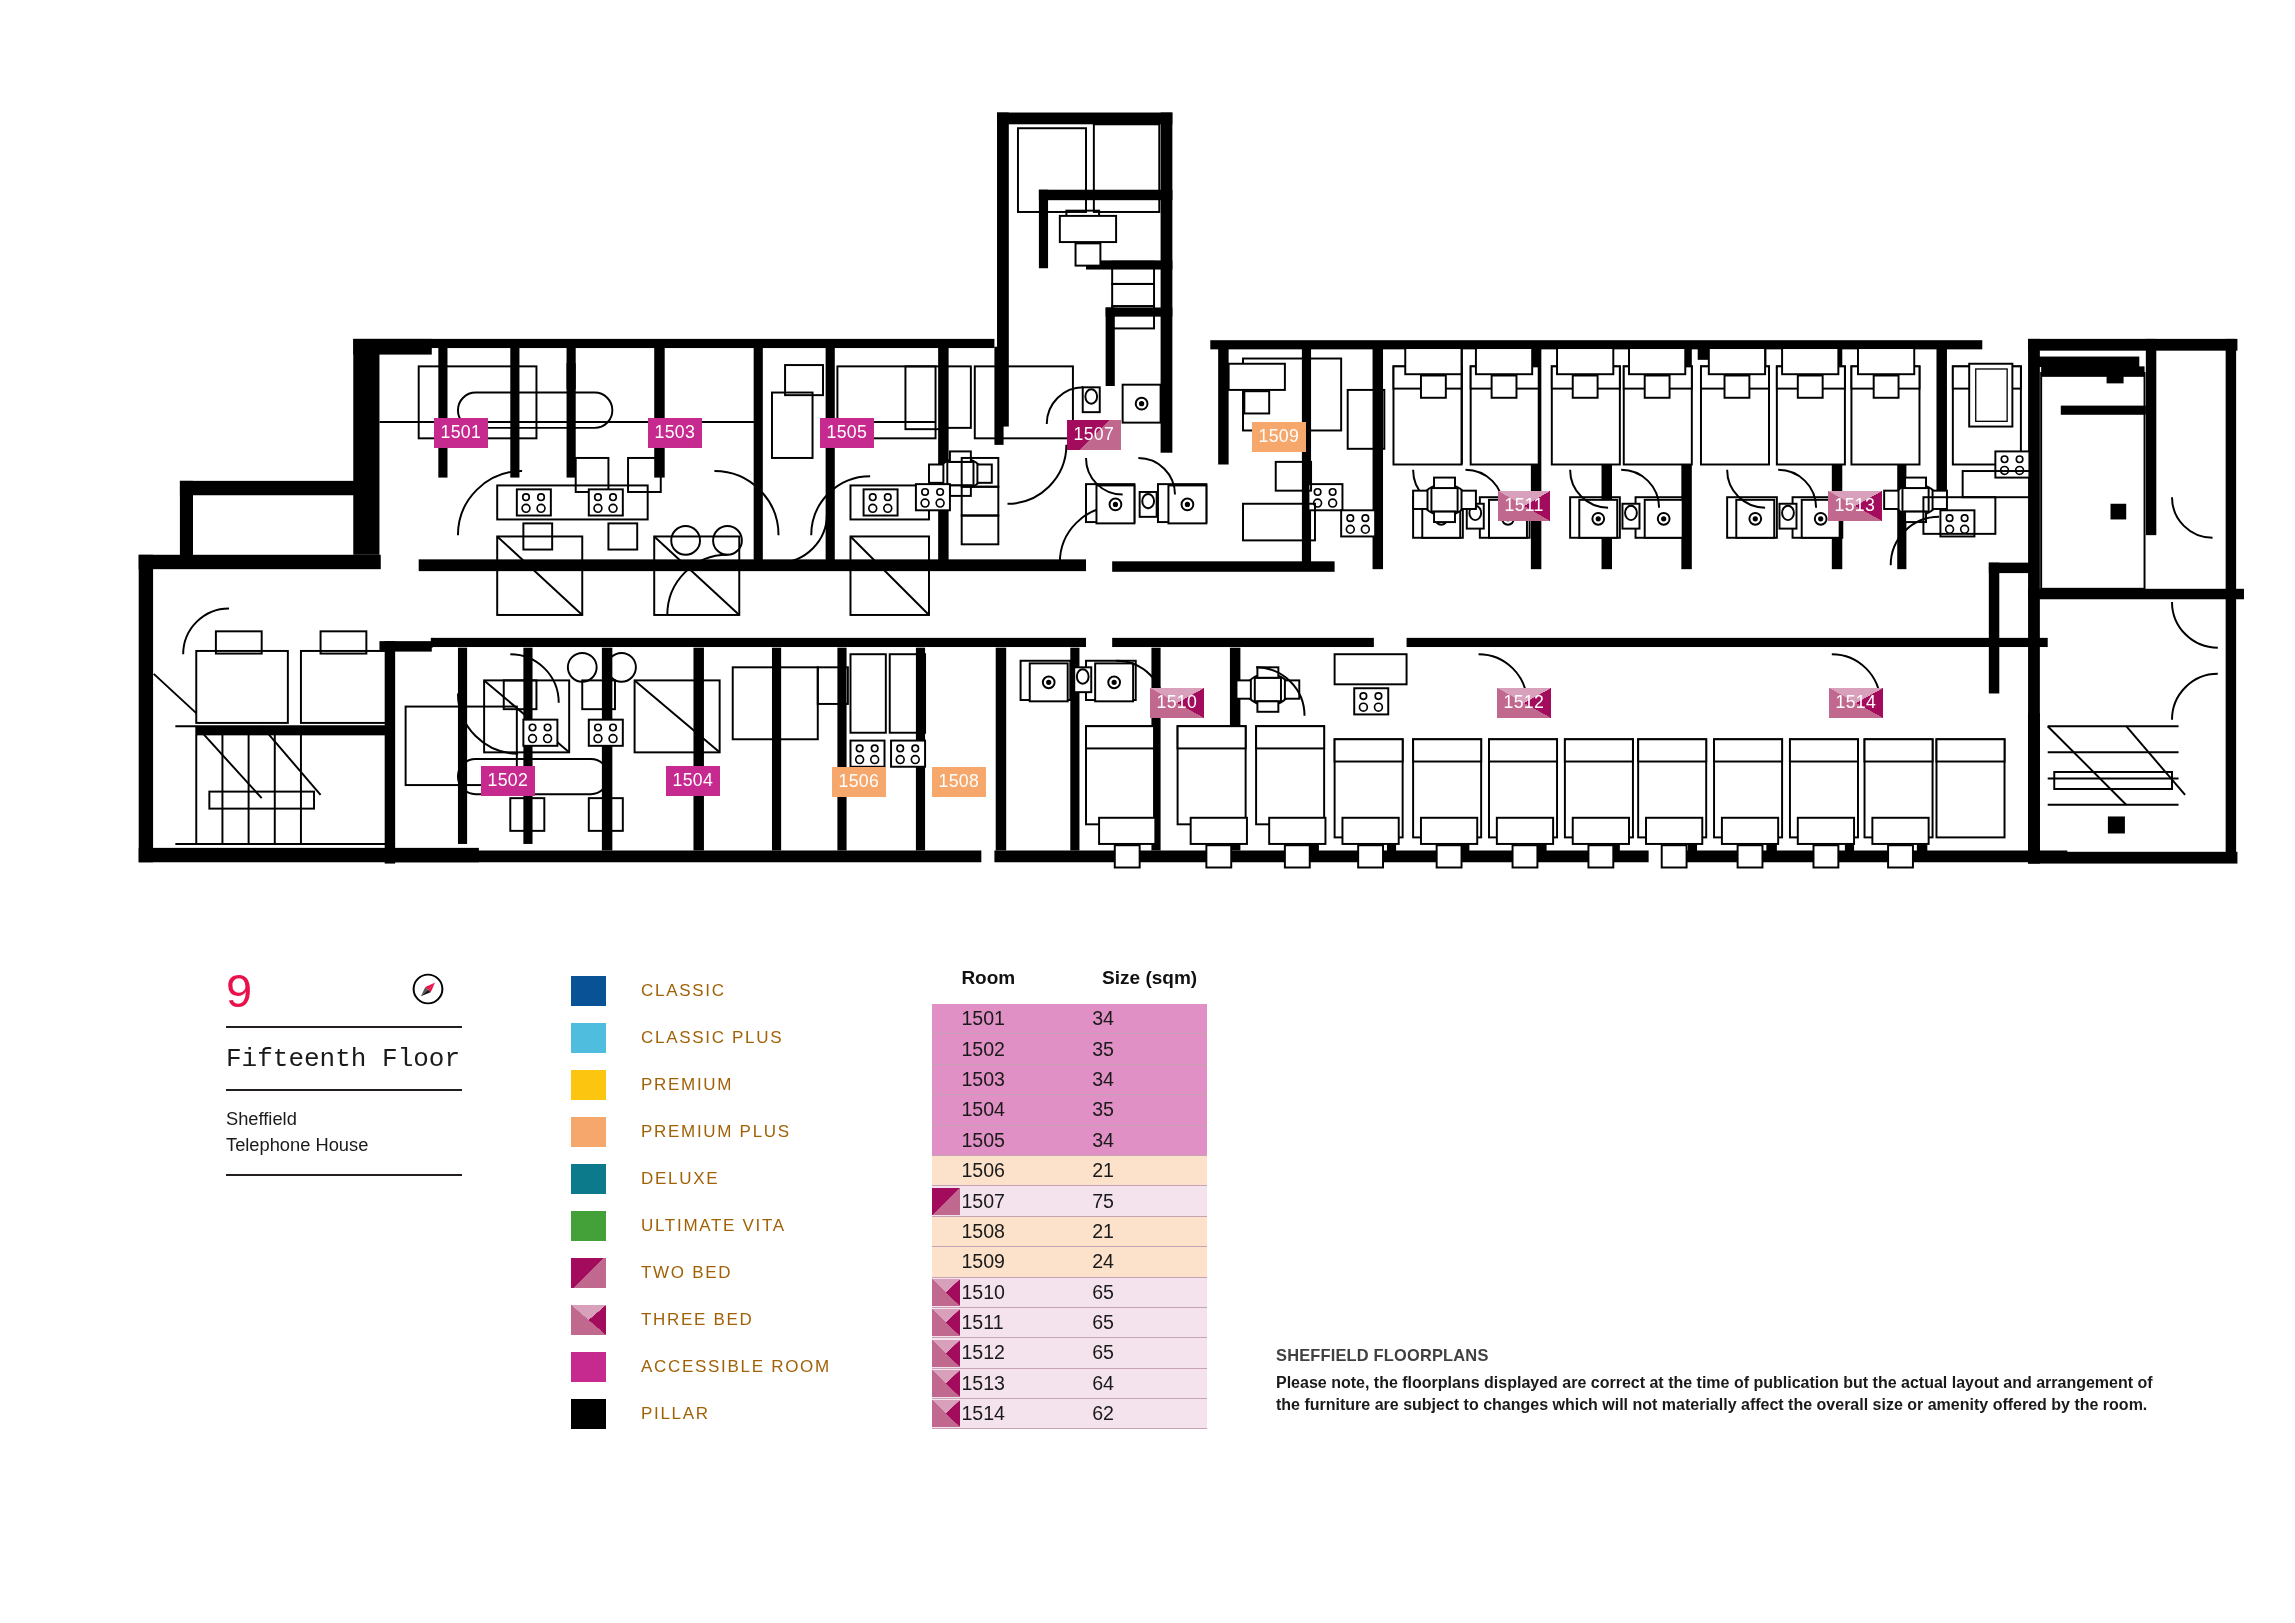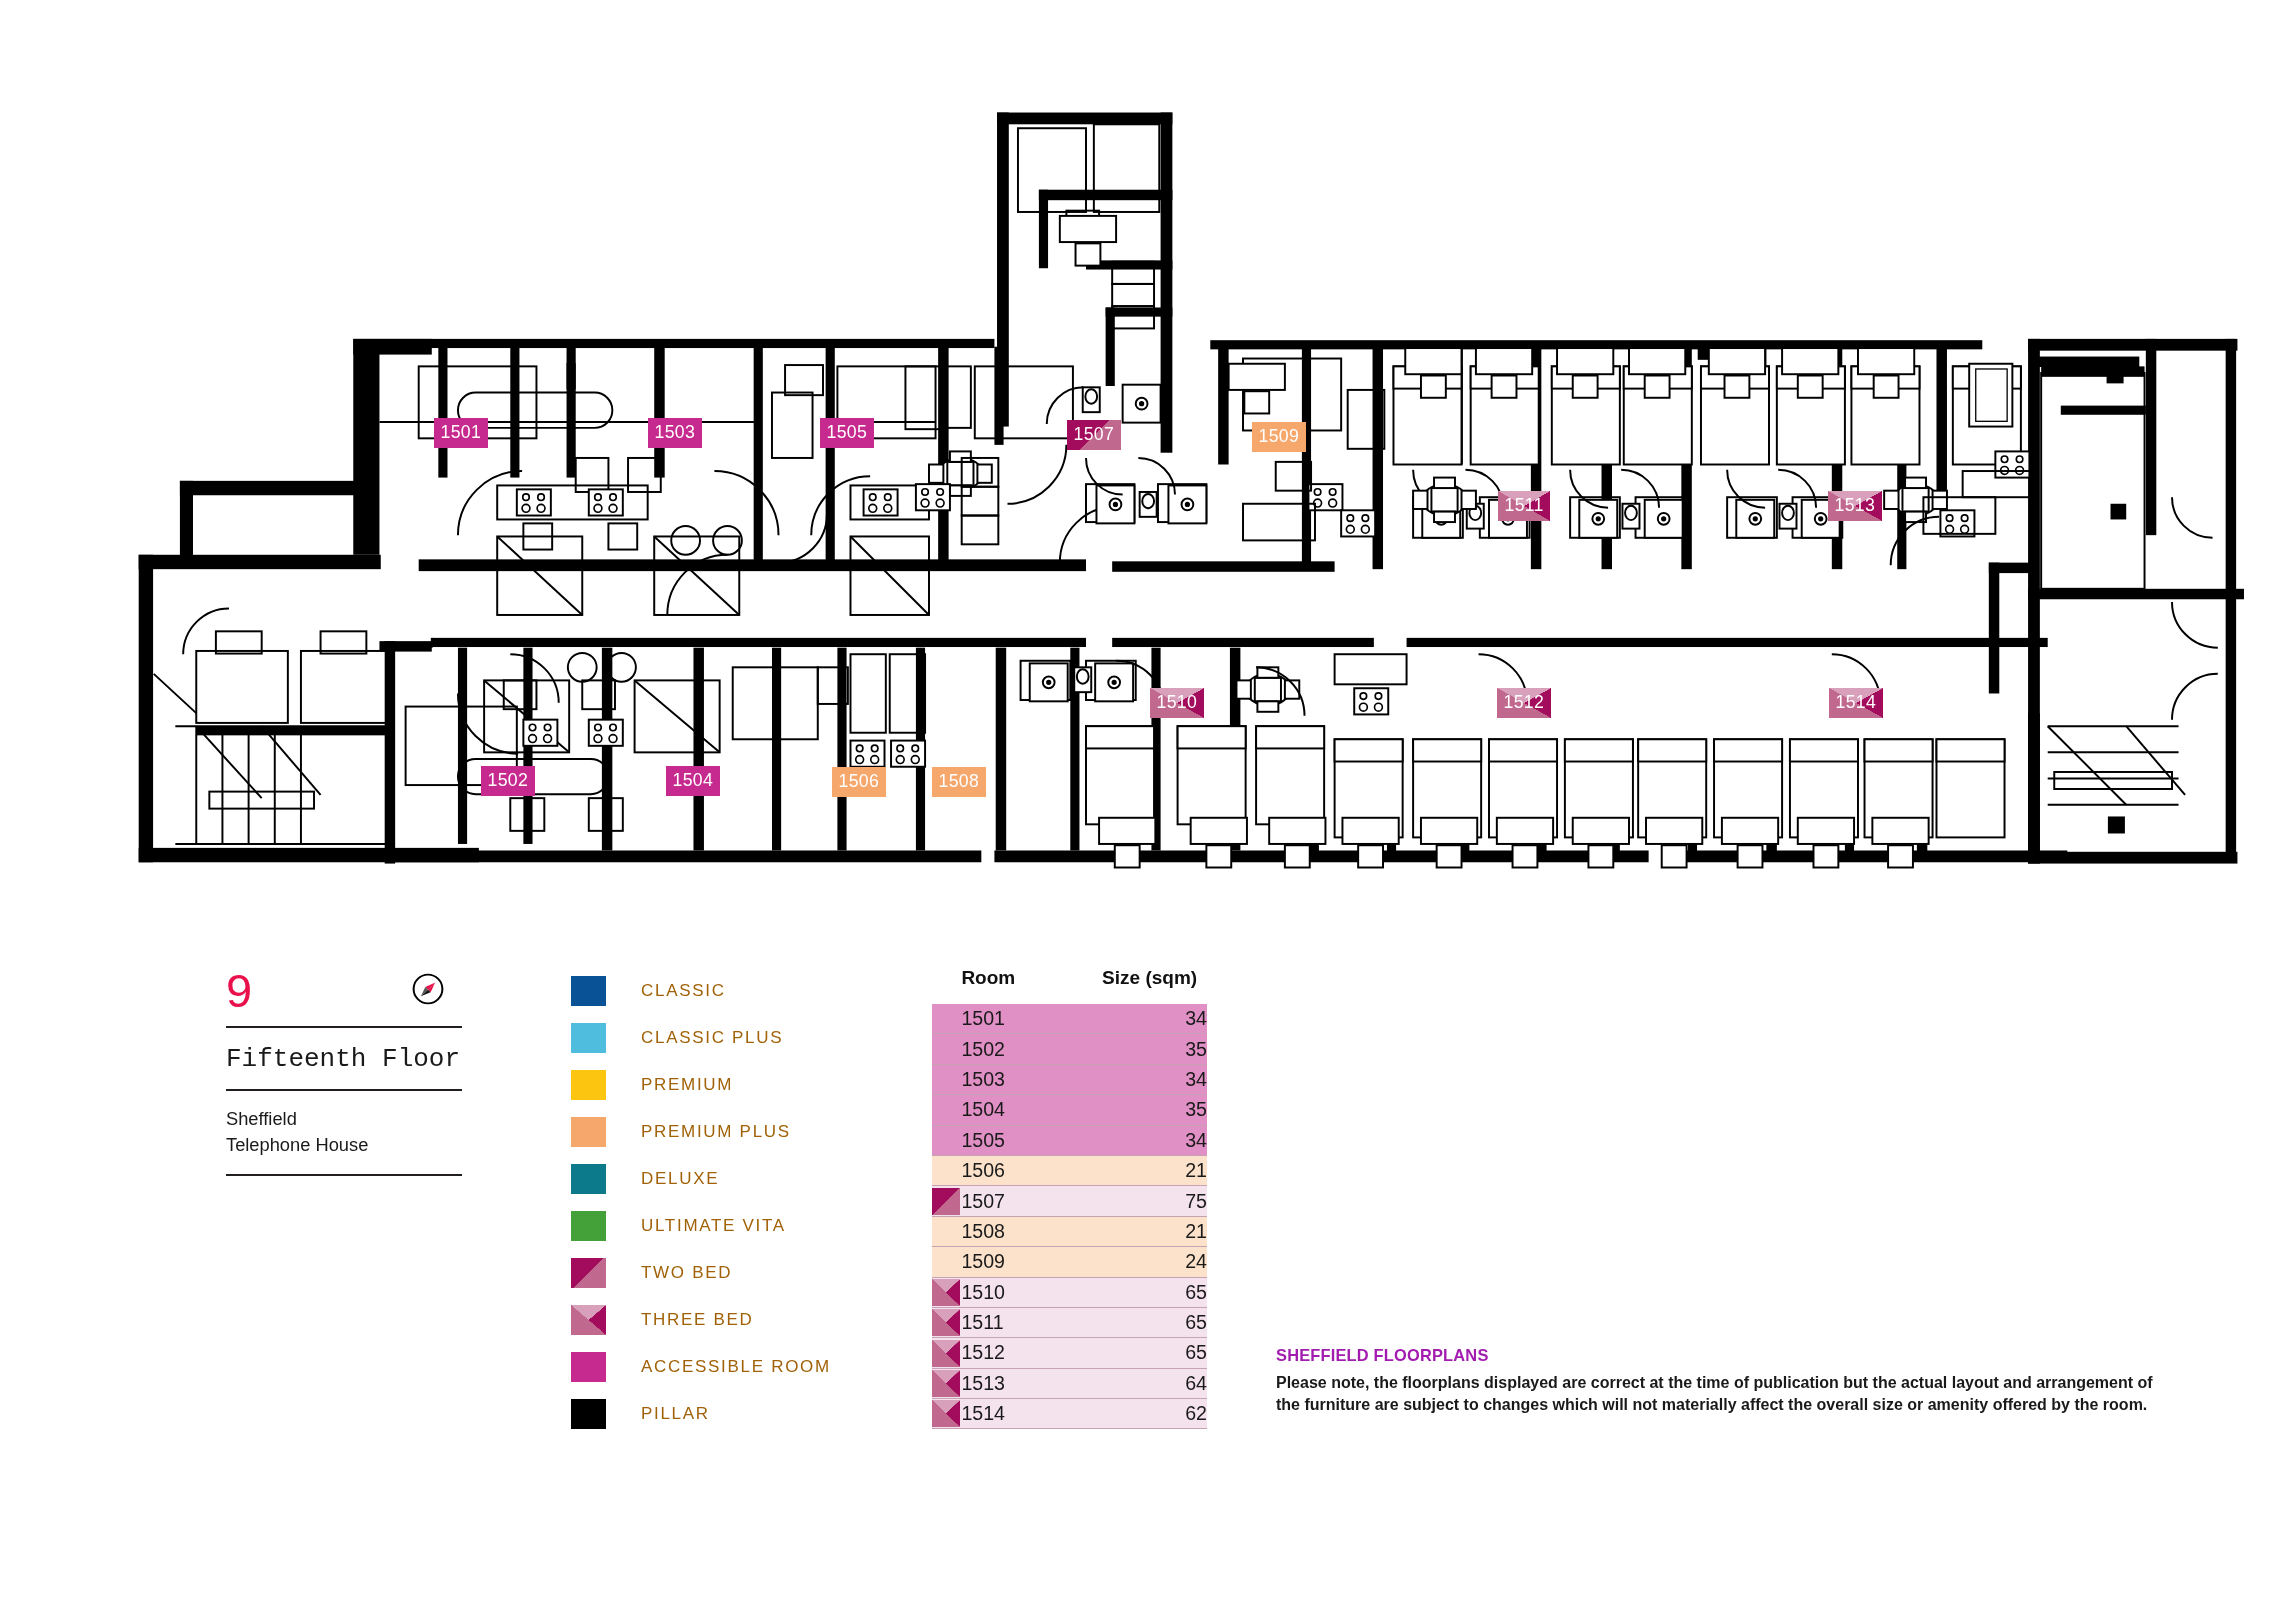--- a/index.html
+++ b/index.html
@@ -98,30 +98,30 @@
   }
 
   
   #room-table{position:absolute;left:932px;top:25px;width:275px;}
   .rt-head{display:flex;height:37px;align-items:flex-start;padding-left:29.4px;}
   .rt-head .c1{width:131px;font-size:19px;font-weight:bold;color:#111;}
   .rt-head .c2{width:115px;font-size:19px;font-weight:bold;color:#111;text-align:center;}
   .rt-row{display:flex;align-items:center;height:29.4px;position:relative;padding-left:29.4px;
           border-bottom:0.7px solid #c7a2b4;}
   .rt-row .c1{width:131px;font-size:19.6px;color:#1a1a1a;}
-  .rt-row .c2{width:115px;font-size:19.6px;color:#1a1a1a;text-align:right;}
+  .rt-row .c2{width:115px;font-size:19.6px;color:#1a1a1a;text-align:left;}
   .rt-icon{position:absolute;left:0;top:1.3px;width:27.5px;height:27px;}
   .r-acc{background:#E090C4;}
   .r-pp{background:#FCE2CA;}
   .r-multi{background:#F4E3EC;}
 
   
   #disclaimer{position:absolute;left:1276px;top:404px;width:982px;}
   #disc-title{
-    color:#a21caf;font-size:16.4px;font-weight:bold;letter-spacing:0.2px;
+    color:#404040;font-size:16.4px;font-weight:bold;letter-spacing:0.2px;
     margin-bottom:6.5px;
   }
   #disc-body{
     color:#1a1a1a;font-size:16px;line-height:1.42;font-weight:bold;
   }
 </style>
 </head>
 <body>
 
 <div class="page">

